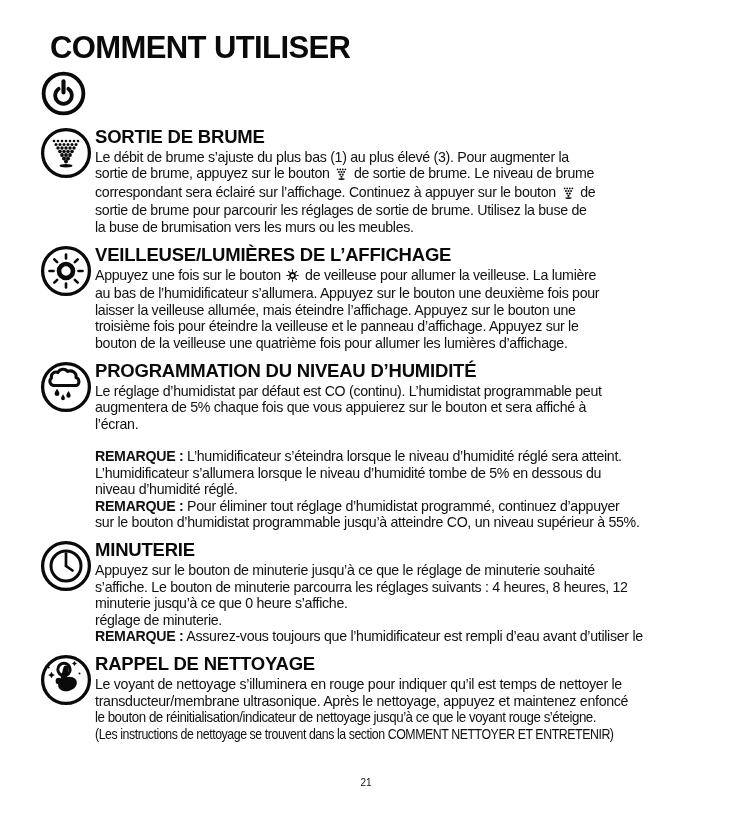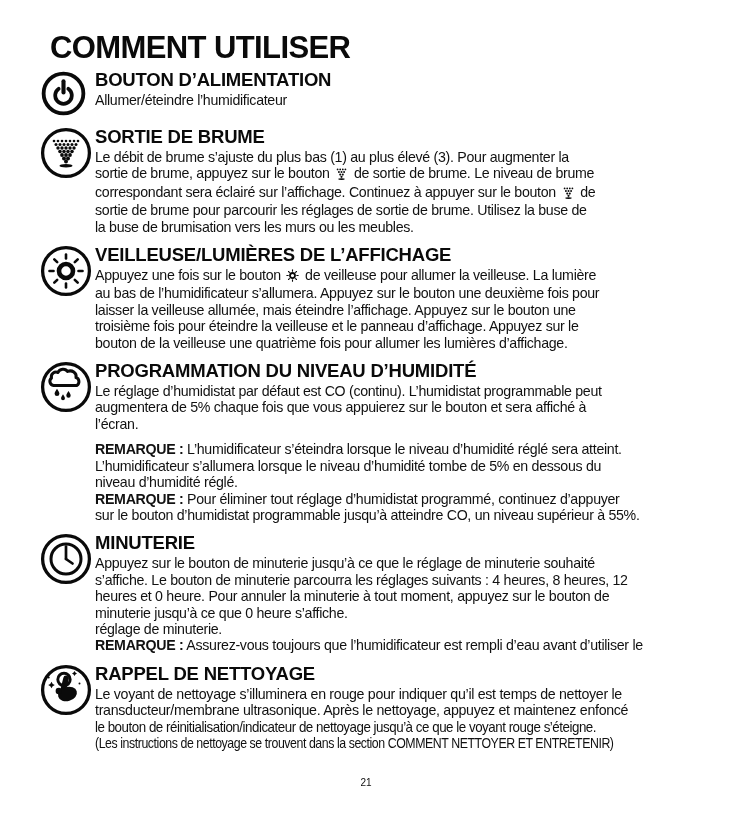--- a/index.html
+++ b/index.html
@@ -16,21 +16,21 @@
   }
   .section{display:flex;align-items:flex-start;margin-bottom:9px;}
   .icon-cell{flex:0 0 55px;padding-top:1px;}
   .icon-cell svg{display:block;}
   .text-cell{flex:1;min-width:0;}
   .section-title{
     font-size:18.5px;font-weight:700;letter-spacing:-0.2px;
     margin:0 0 2px 0;line-height:21px;color:#0a0a0a;
   }
   .para{margin:0;}
-  .para.gap-above{margin-top:9px;}
+  .para.gap-above{margin-top:16px;}
   .line{
     font-size:14.2px;line-height:16.4px;letter-spacing:-0.3px;
     white-space:nowrap;color:#111;
   }
   .line.condensed{letter-spacing:-0.5px;transform:scaleX(0.94);transform-origin:left center;}
   .line.condensed2{letter-spacing:-0.5px;transform:scaleX(0.87);transform-origin:left center;}
   .line b{font-weight:700;}
   .inline-icon{display:inline-block;vertical-align:-2px;margin:0 2px;}
   .inline-icon svg{display:inline-block;vertical-align:baseline;}
   .page-number{
@@ -44,26 +44,20 @@
 <div class="page">
   <h1 class="page-title">COMMENT UTILISER</h1>
   <div id="sections">
       <div class="section">
         <div class="icon-cell">
           <svg width="47" height="47" viewBox="0 0 48 48">
       <circle cx="24" cy="24" r="20.3" fill="none" stroke="#0a0a0a" stroke-width="3.9"></circle>
       <line x1="24" y1="11.5" x2="24" y2="23" stroke="#0a0a0a" stroke-width="4.2" stroke-linecap="round"></line>
       <path d="M19.1 19.1 A 8.5 8.5 0 1 0 28.9 19.1" fill="none" stroke="#0a0a0a" stroke-width="3.8" stroke-linecap="round"></path>
     </svg>
-        </div>
-        <div class="text-cell">
-          <h2 class="section-title">BOUTON D’ALIMENTATION</h2>
-          <div class="para">
-            <div class="line"><span>Allumer/éteindre l’humidificateur</span></div>
-          </div>
         </div>
       </div>
       <div class="section">
         <div class="icon-cell">
           <svg width="52" height="52" viewBox="0 0 52 52">
       <circle cx="26" cy="26" r="23.4" fill="none" stroke="#0a0a0a" stroke-width="3.3"></circle>
       <circle cx="14" cy="14" r="1.3" fill="#0a0a0a"></circle>
             <circle cx="18" cy="14" r="1.3" fill="#0a0a0a"></circle>
             <circle cx="22" cy="14" r="1.3" fill="#0a0a0a"></circle>
             <circle cx="26" cy="14" r="1.3" fill="#0a0a0a"></circle>
@@ -204,21 +198,20 @@
       <circle cx="26" cy="26" r="15" fill="none" stroke="#0a0a0a" stroke-width="3"></circle>
       <line x1="26" y1="26" x2="26" y2="13.5" stroke="#0a0a0a" stroke-width="2.7" stroke-linecap="round"></line>
       <line x1="26" y1="26" x2="32.5" y2="30.5" stroke="#0a0a0a" stroke-width="2.7" stroke-linecap="round"></line>
     </svg>
         </div>
         <div class="text-cell">
           <h2 class="section-title">MINUTERIE</h2>
           <div class="para">
             <div class="line"><span>Appuyez sur le bouton de minuterie jusqu’à ce que le réglage de minuterie souhaité</span></div>
             <div class="line"><span>s’affiche. Le bouton de minuterie parcourra les réglages suivants : 4 heures, 8 heures, 12</span></div>
-            <div class="line"><span>heures et 0 heure. Pour annuler la minuterie à tout moment, appuyez sur le bouton de</span></div>
             <div class="line"><span>minuterie jusqu’à ce que 0 heure s’affiche.</span></div>
             <div class="line"><span>réglage de minuterie.</span></div>
             <div class="line"><b>REMARQUE :</b><span> Assurez-vous toujours que l’humidificateur est rempli d’eau avant d’utiliser le</span></div>
           </div>
         </div>
       </div>
       <div class="section">
         <div class="icon-cell">
           <svg width="52" height="52" viewBox="0 0 52 52">
       <circle cx="26" cy="26" r="23.4" fill="none" stroke="#0a0a0a" stroke-width="3.3"></circle>

